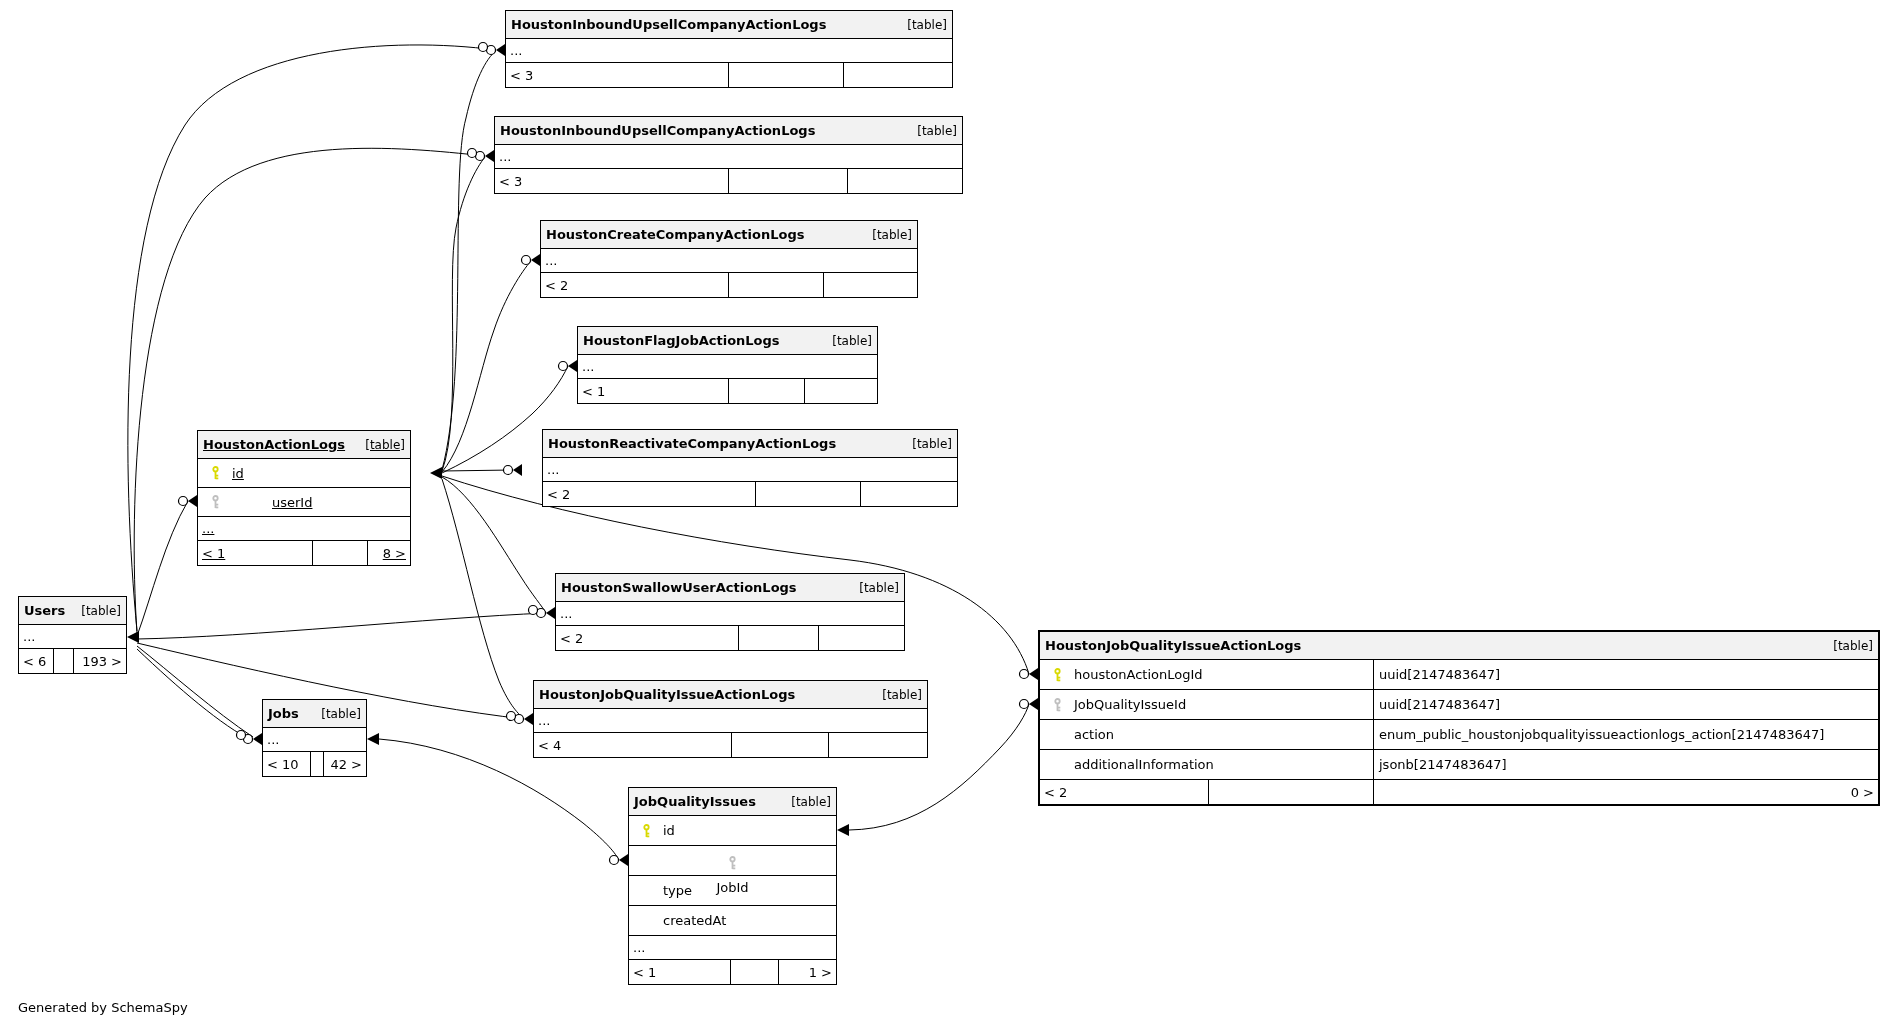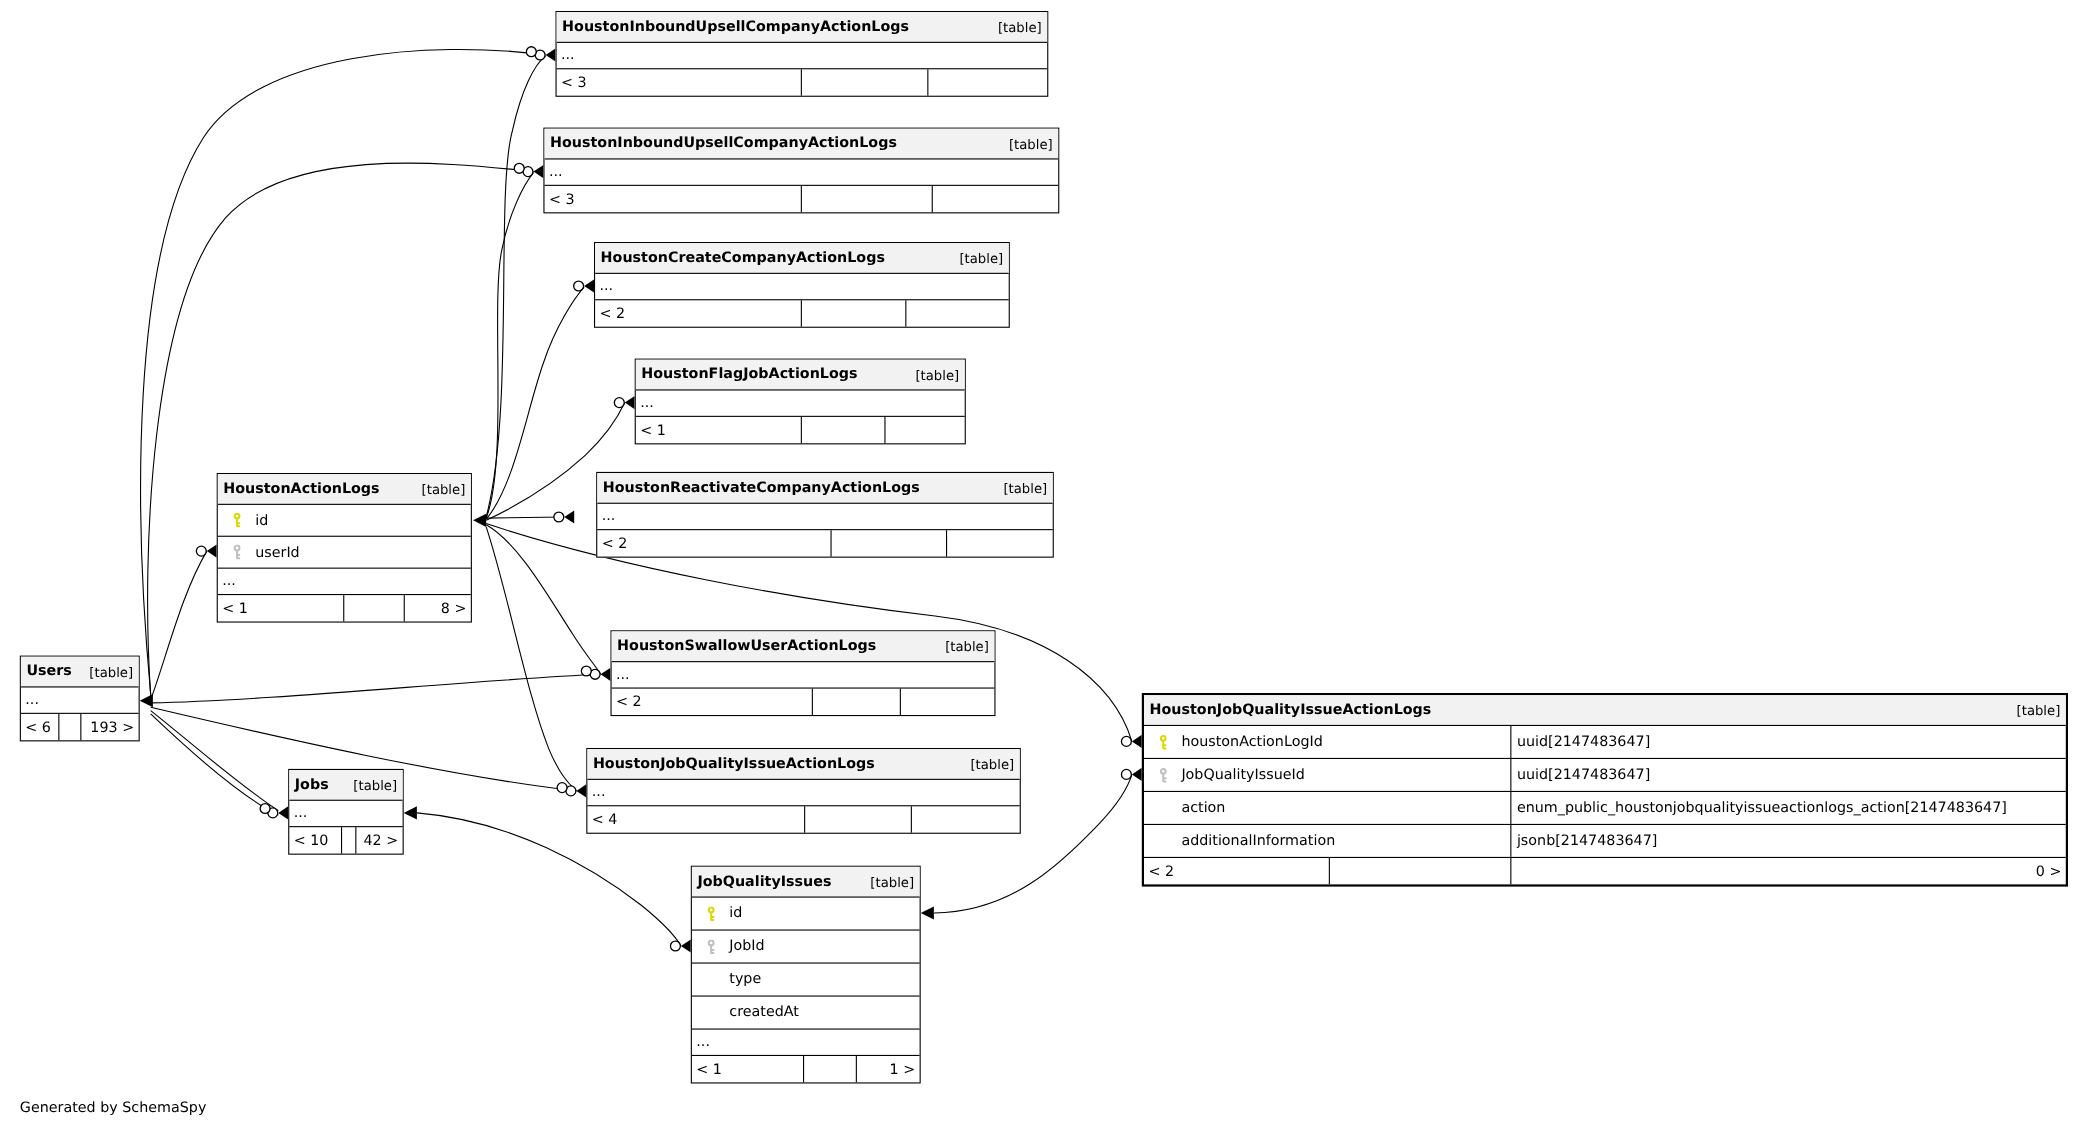--- a/index.html
+++ b/index.html
@@ -134,39 +134,39 @@
         <span class="tname">HoustonFlagJobActionLogs</span>
         <span class="ttag">[table]</span>
       </div>
       <div class="trow dots">...</div>
       <div class="tfooter">
         <div class="fcell first" style="width: 151px;">&lt; 1</div>
         <div class="fcell" style="width: 76px;"></div>
         <div class="fcell last"></div>
       </div>
     </div>
-  <div class="tbl" style="left:197px;top:430px;width:232px;">
+  <div class="tbl" style="left:197px;top:430px;width:214px;text-decoration:underline;">
       <div class="tbl-header">
         <span class="tname">HoustonActionLogs</span>
         <span class="ttag">[table]</span>
       </div>
       <div class="trow" style="height: 29px;">
         <span class="keycell">
           <svg width="13" height="14" viewBox="0 0 13 14">
             <g fill="none" stroke="#d9d900" stroke-width="1.8">
               <circle cx="6.5" cy="3.2" r="2.2"></circle>
               <line x1="6.5" y1="5.4" x2="6.5" y2="13"></line>
               <line x1="6.5" y1="9.6" x2="9.3" y2="9.6"></line>
               <line x1="6.5" y1="12.4" x2="9.3" y2="12.4"></line>
             </g>
           </svg>
         </span>
         <span class="cname">id</span>
       </div>
-      <div class="trow" style="height: 29px;">
+      <div class="trow" style="height: 29px; gap: 40px;">
         <span class="keycell">
           <svg width="13" height="14" viewBox="0 0 13 14">
             <g fill="none" stroke="#bfbfbf" stroke-width="1.8">
               <circle cx="6.5" cy="3.2" r="2.2"></circle>
               <line x1="6.5" y1="5.4" x2="6.5" y2="13"></line>
               <line x1="6.5" y1="9.6" x2="9.3" y2="9.6"></line>
               <line x1="6.5" y1="12.4" x2="9.3" y2="12.4"></line>
             </g>
           </svg>
         </span>
@@ -250,21 +250,21 @@
             <g fill="none" stroke="#d9d900" stroke-width="1.8">
               <circle cx="6.5" cy="3.2" r="2.2"></circle>
               <line x1="6.5" y1="5.4" x2="6.5" y2="13"></line>
               <line x1="6.5" y1="9.6" x2="9.3" y2="9.6"></line>
               <line x1="6.5" y1="12.4" x2="9.3" y2="12.4"></line>
             </g>
           </svg>
         </span>
         <span class="cname">id</span>
       </div>
-      <div class="trow" style="height: 30px;">
+      <div class="trow" style="height: 30px; flex-direction: column;">
         <span class="keycell">
           <svg width="13" height="14" viewBox="0 0 13 14">
             <g fill="none" stroke="#bfbfbf" stroke-width="1.8">
               <circle cx="6.5" cy="3.2" r="2.2"></circle>
               <line x1="6.5" y1="5.4" x2="6.5" y2="13"></line>
               <line x1="6.5" y1="9.6" x2="9.3" y2="9.6"></line>
               <line x1="6.5" y1="12.4" x2="9.3" y2="12.4"></line>
             </g>
           </svg>
         </span>

